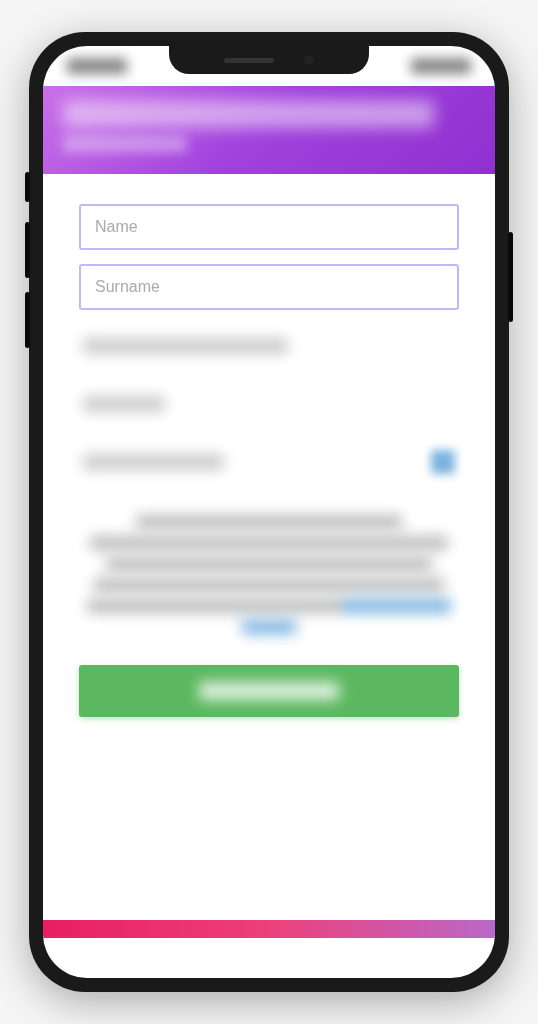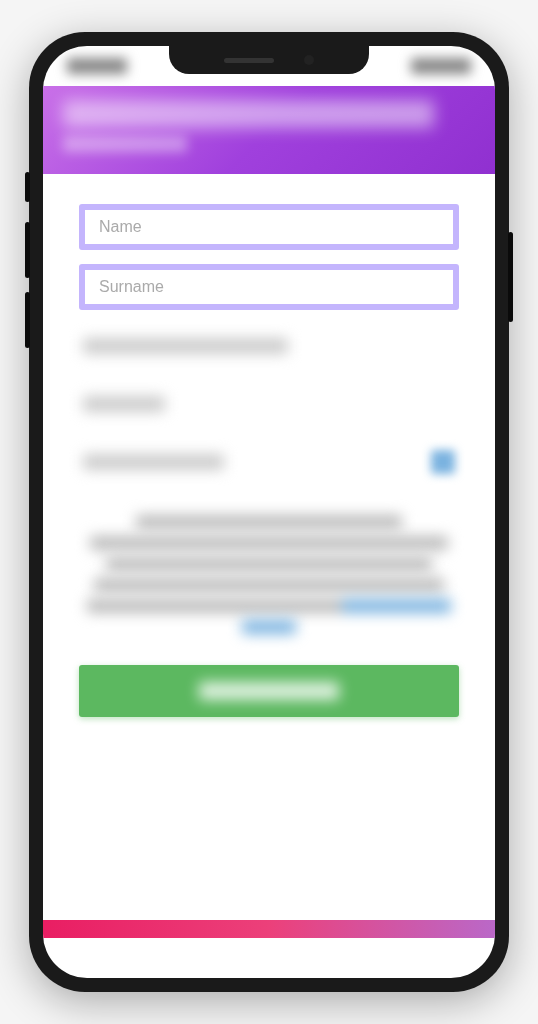--- a/index.html
+++ b/index.html
@@ -102,21 +102,21 @@
       border-radius: 2px;
     }
     .form-container {
       padding: 30px 36px 20px;
       background: #fff;
     }
     .form-input {
       width: 100%;
       height: 46px;
       padding: 12px 14px;
-      border: 6px solid #c4b5fd;
+      border: 2px solid #c4b5fd;
       border-radius: 3px;
       font-size: 16px;
       color: #666;
       margin-bottom: 14px;
       outline: none;
     }
     .form-input::placeholder { color: #aaa; }
     .blurred-field {
       height: 44px;
       margin-bottom: 14px;

